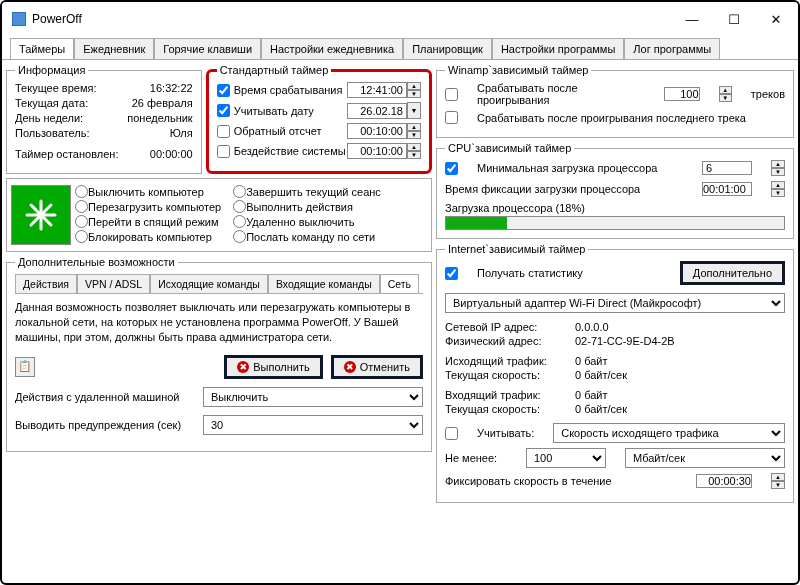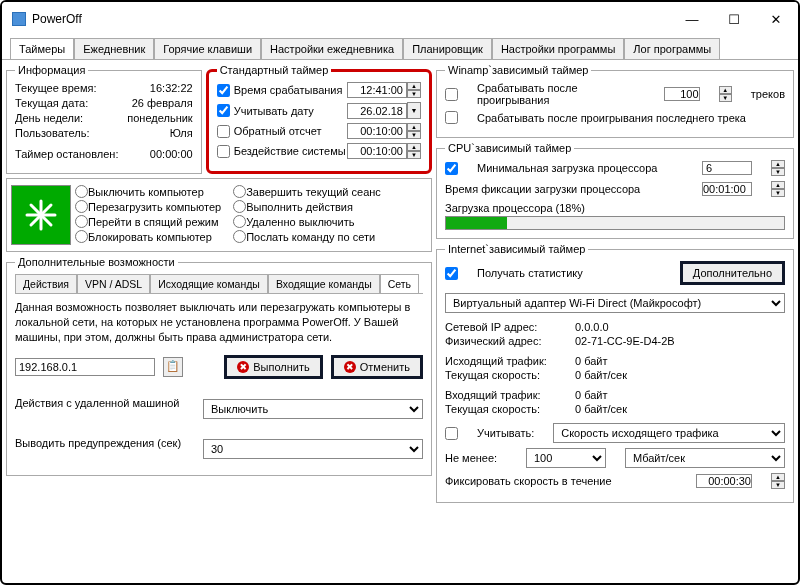--- a/index.html
+++ b/index.html
@@ -31,21 +31,21 @@
 .action-cols { display: flex; gap: 12px; flex: 1; }
 .action-col { display: flex; flex-direction: column; gap: 2px; }
 .radio-item { display: flex; align-items: center; white-space: nowrap; }
 .subtabs { display: flex; border-bottom: 1px solid #aaa; margin-bottom: 6px; }
 .subtab { padding: 3px 7px; border: 1px solid #aaa; border-bottom: none; background: #f0f0f0; cursor: pointer; font-size: 10.5px; }
 .subtab.active { background: #fff; }
 .desc { margin-bottom: 10px; line-height: 1.35; }
 .form-row { display: flex; align-items: center; gap: 8px; margin-bottom: 8px; }
 .form-row .lbl { width: 180px; }
 select, input[type=text].wide { border: 1px solid #888; padding: 2px 3px; background: #fff; }
-select.wide { flex: 1; margin-top: 12px; }
+select.wide { flex: 1; }
 .btn { display: inline-flex; align-items: center; gap: 4px; padding: 3px 10px; border: 3px solid #0f172a; background: #eee; cursor: pointer; }
 .btn .ico { width: 12px; height: 12px; border-radius: 50%; display:flex;align-items:center;justify-content:center;font-size:9px;color:#fff;}
 .check-row { display: flex; align-items: center; gap: 19px; margin-bottom: 5px; }
 .progress { width: 100%; height: 14px; border: 1px solid #888; background: #f0f0f0; margin-top: 2px; }
 .progress-bar { height: 100%; background: #1a1; }
 .net-row { display: flex; margin-bottom: 2px; }
 .net-row .nl { width: 130px; }
 .sep { height: 6px; }
 input[type=checkbox], input[type=radio] { vertical-align: middle; }
 .smallbtn { width: 20px; height: 20px; border: 1px solid #888; background: #eee; cursor: pointer; }
@@ -217,21 +217,20 @@
       <legend>Дополнительные возможности</legend>
       <div class="subtabs" id="subtabs">
           <div class="subtab">Действия</div>
           <div class="subtab">VPN / ADSL</div>
           <div class="subtab">Исходящие команды</div>
           <div class="subtab">Входящие команды</div>
           <div class="subtab active">Сеть</div>
         </div>
       <div class="desc">Данная возможность позволяет выключать или перезагружать компьютеры в локальной сети, на которых не установлена программа PowerOff. У Вашей машины, при этом, должны быть права администратора сети.</div>
       <div class="form-row">
-        <input type="text" class="wide" style="width: 140px;" value="192.168.0.1">
         <button class="smallbtn">📋</button>
         <div style="flex:1"></div>
         <button class="btn">
             <span class="ico" style="background:#c00">✖</span>
             <span>Выполнить</span>
           </button>
         <button class="btn">
             <span class="ico" style="background:#c00">✖</span>
             <span>Отменить</span>
           </button>

